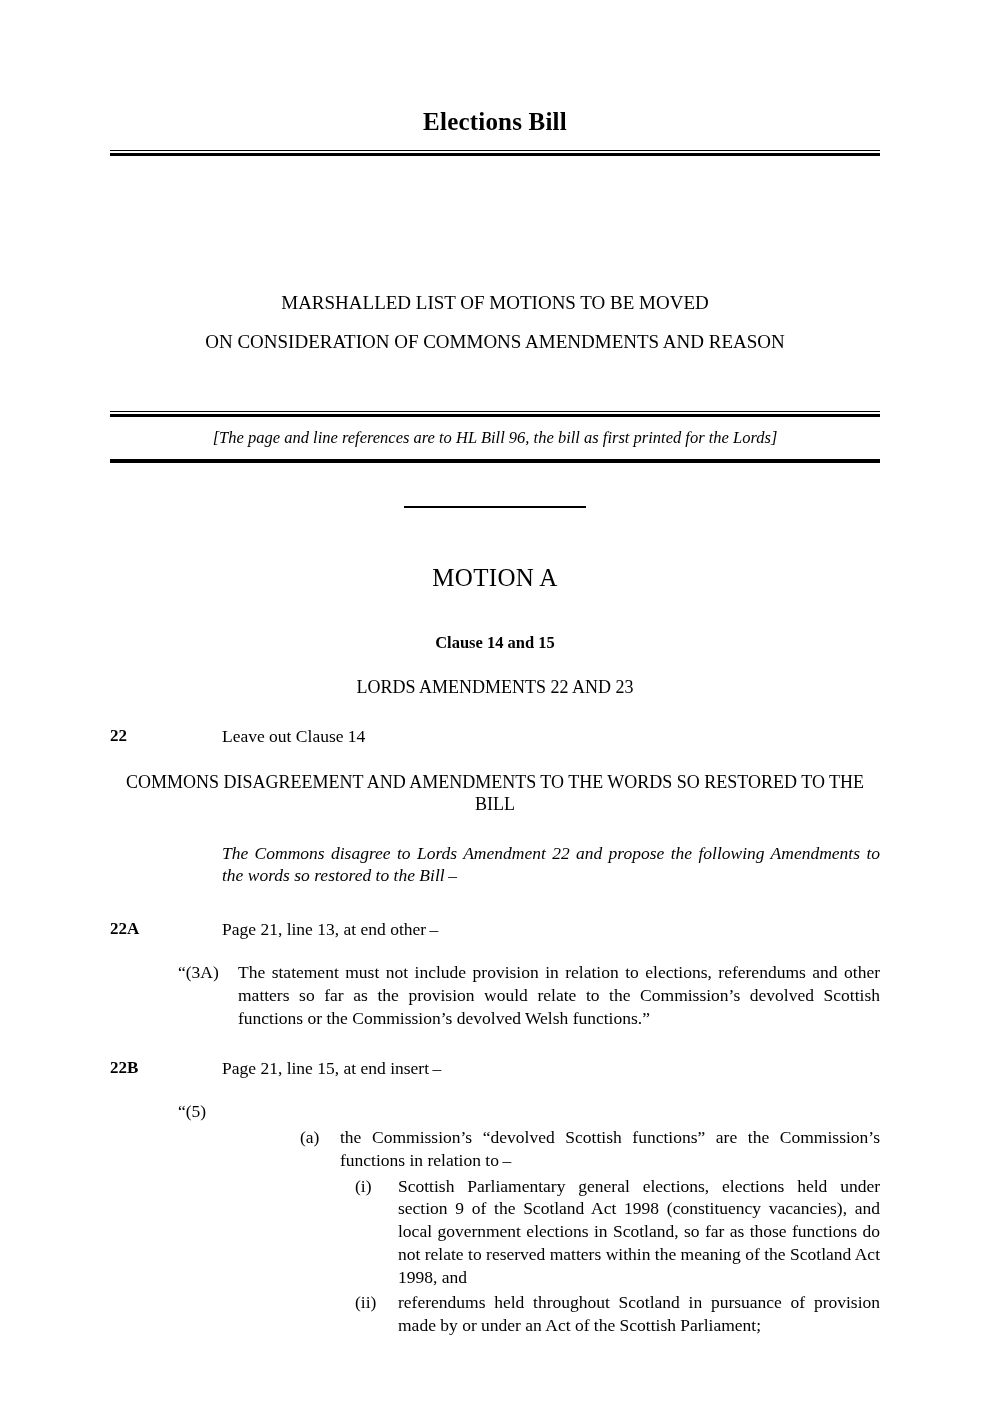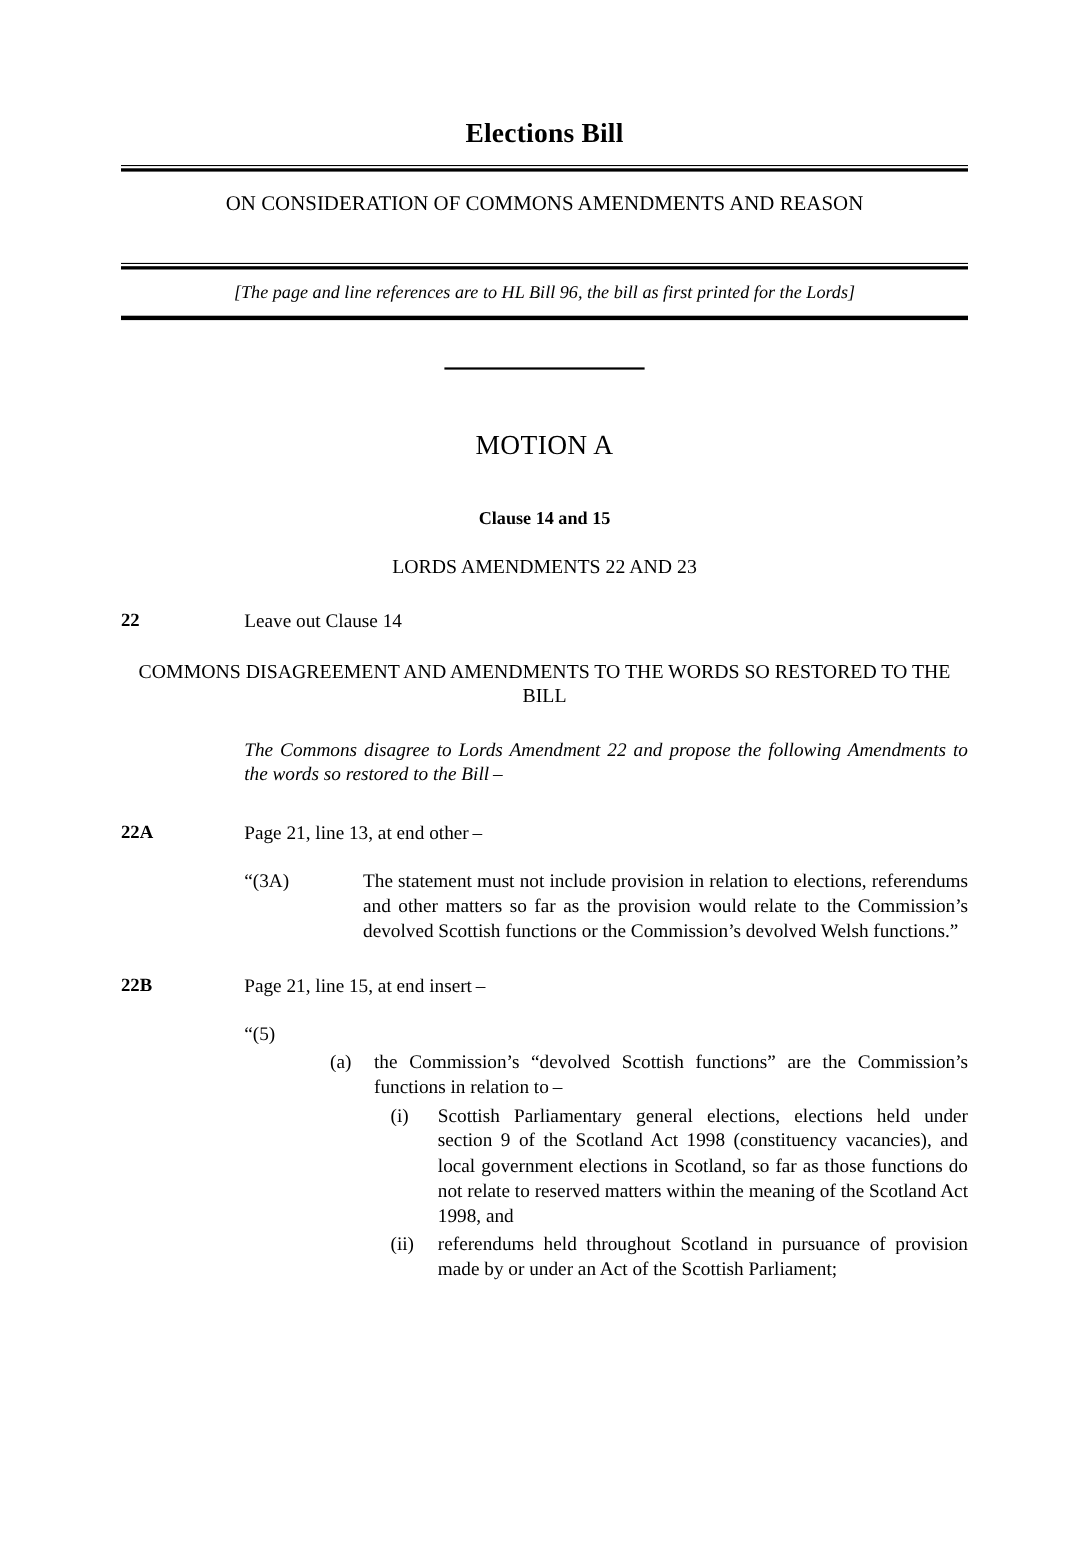--- a/index.html
+++ b/index.html
@@ -56,21 +56,21 @@
     text-align: center;
     font-size: 19px;
     margin: 0;
     line-height: 1.0;
   }
   .ml-heading .line1 { padding-top: 137px; }
   .ml-heading .line2 { padding-top: 20px; }
 
   
   .note-block {
-    margin-top: 44px;
+    margin-top: 60px;
   }
   .note-text {
     text-align: center;
     font-style: italic;
     font-size: 16.5px;
     padding: 11px 0 9px 0;
   }
 
   
   .divider-wrap {
@@ -151,21 +151,21 @@
     flex: 0 0 auto;
     text-align: left;
   }
   .prov-body {
     flex: 1 1 auto;
     text-align: justify;
   }
   .prov-body.nojust { text-align: left; }
 
   
-  .lvl1 { margin-left: 112px; padding-top: 21px; gap: 48px; }
+  .lvl1 { margin-left: 68px; padding-top: 21px; }
   .lvl1 .prov-label { width: 60px; }
 
   
   .lvl2 { margin-left: 190px; padding-top: 3px; }
   .lvl2 .prov-label { width: 40px; }
 
   
   .lvl3 { margin-left: 245px; padding-top: 3px; }
   .lvl3 .prov-label { width: 43px; }
 
@@ -187,20 +187,21 @@
   <div class="content">
 
     <h1 class="bill-title">Elections Bill</h1>
 
     <div class="rule-double">
       <div class="rule-thin"></div>
       <div class="rule-thick"></div>
     </div>
 
     <div class="ml-heading">
+      <div class="line1">MARSHALLED LIST OF MOTIONS TO BE MOVED</div>
       <div class="line2">ON CONSIDERATION OF COMMONS AMENDMENTS AND REASON</div>
     </div>
 
     <div class="note-block">
       <div class="rule-thin"></div>
       <div class="rule-thick"></div>
       <div class="note-text">[The page and line references are to HL Bill 96, the bill as first printed for the Lords]</div>
       <div class="rule-thick"></div>
       <div class="rule-thin"></div>
     </div>

